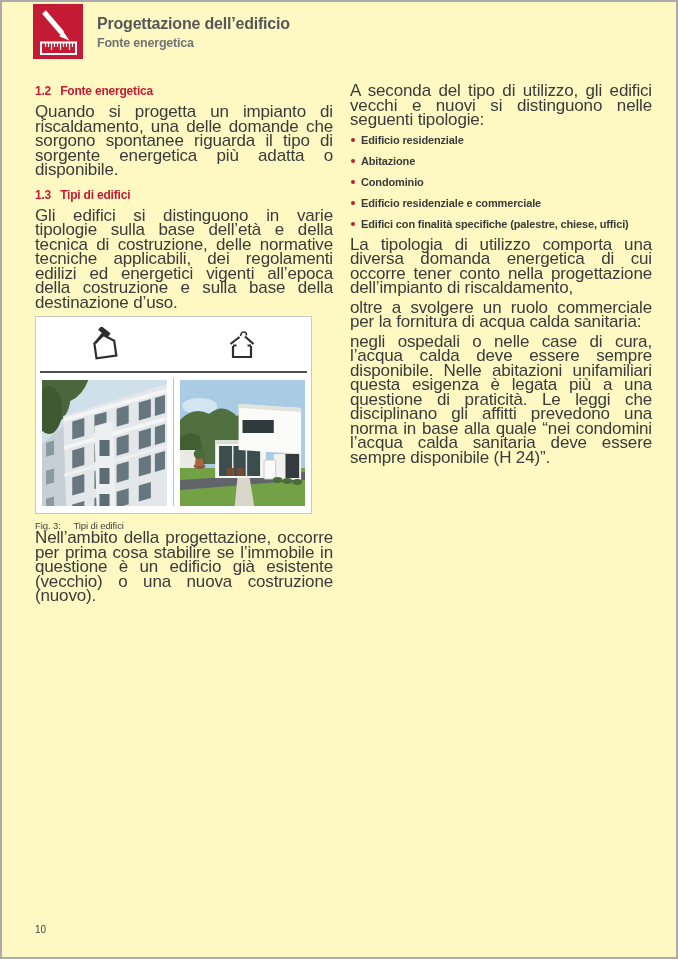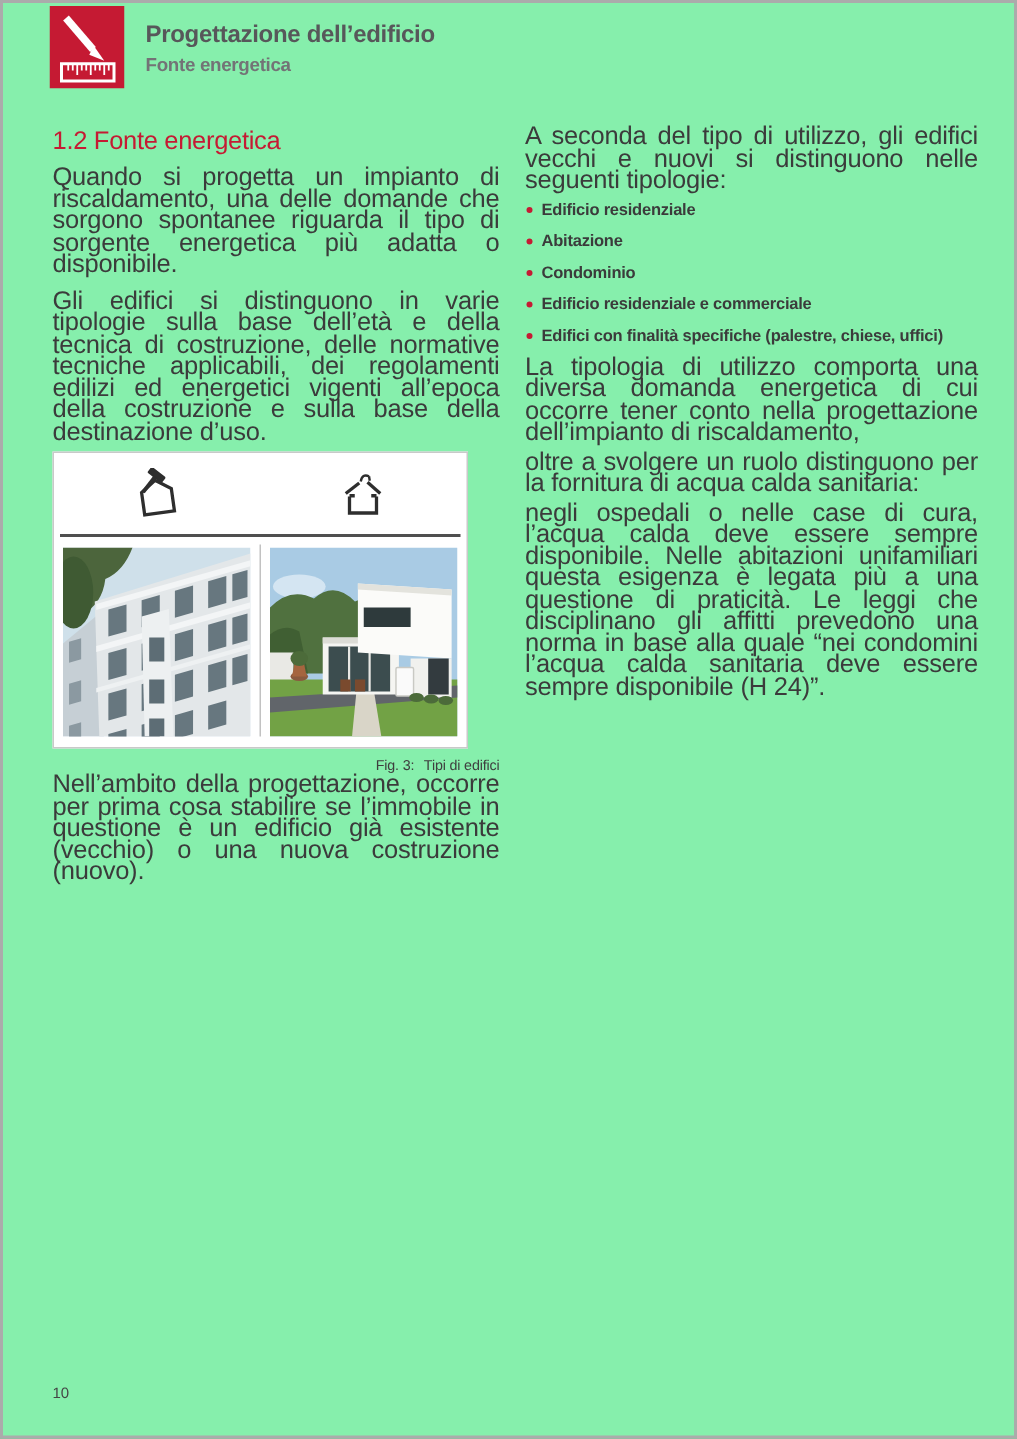--- a/index.html
+++ b/index.html
@@ -1,43 +1,43 @@
 <!DOCTYPE html>
 <html><head>
 <meta charset="utf-8">
 <style>
   html,body{margin:0;padding:0;background:#9a9a9a;font-family:"Liberation Sans",sans-serif;}
-  .page{position:relative;width:678px;height:959px;background:#86efac;border:2px solid #ababab;box-sizing:border-box;overflow:hidden;}
+  .page{position:relative;width:678px;height:959px;background:#fef9c3;border:2px solid #ababab;box-sizing:border-box;overflow:hidden;}
 
   
   .hdr-icon{position:absolute;left:31px;top:2px;width:50px;height:55px;}
   .hdr-text{position:absolute;left:95px;top:12px;}
   .hdr-title{font-size:16px;font-weight:700;color:#57575a;line-height:19px;letter-spacing:-.2px;}
   .hdr-subtitle{font-size:12.5px;font-weight:700;color:#737376;margin-top:3px;letter-spacing:-.2px;}
 
   
   .col-left{position:absolute;left:33px;top:82px;width:298px;}
   .col-right{position:absolute;left:348px;top:82px;width:302px;}
 
-  h2.sec{font-size:17px;font-weight:400;margin:0 0 7px;letter-spacing:-.2px;}
+  h2.sec{font-size:12px;font-weight:700;margin:0 0 7px;letter-spacing:-.2px;}
   h2.sec .sec-num{display:inline-block;min-width:22px;}
   .sec-13{margin-top:25px;}
   p.body{font-size:17px;line-height:14.5px;text-align:justify;color:#3b3b3b;margin:0 0 10px;letter-spacing:-.15px;}
   p.tight{margin-bottom:5px;}
 
   
   .figure{margin-top:6px;width:277px;border:1px solid #c9c9c9;background:#fff;box-sizing:border-box;}
   .icons-row{height:54px;display:flex;align-items:center;}
   .icons-row .cell{flex:1;display:flex;justify-content:center;align-items:center;}
   .fig-divider{height:0;border-top:2px solid #4f4f4f;margin:0 4px;}
   .photos-row{display:flex;padding:7px 6px;}
   .photo-cell{flex:1;height:126px;}
   .photo-cell svg{display:block;width:100%;height:100%;}
   .v-sep{width:1px;background:#c2c2c2;margin:-2px 6px 0 6px;}
-  .caption{margin-top:6px;font-size:9.5px;color:#3e3e3e;letter-spacing:-.1px;text-align:right;}
+  .caption{margin-top:6px;font-size:9.5px;color:#3e3e3e;letter-spacing:-.1px;}
   .caption .cap-label{display:inline-block;min-width:32px;margin-right:4px;}
   .closing{margin-top:24px;}
 
   
   ul.bullets{list-style:none;margin:5px 0 7px;padding:0;font-weight:bold;}
   ul.bullets li{position:relative;padding-left:11px;font-size:11px;line-height:14px;margin-bottom:7px;color:#3b3b3b;letter-spacing:-.15px;}
   ul.bullets li .dot{position:absolute;left:1px;top:5px;width:4px;height:4px;border-radius:50%;}
 
   .page-number{position:absolute;left:33px;top:922px;font-size:10px;font-weight:400;color:#454545;}
 </style>
@@ -69,20 +69,24 @@
     <div class="hdr-subtitle">Fonte energetica</div>
   </div>
 
   <div class="col-left">
     <h2 class="sec" style="color:#c51a33">
       <span class="sec-num">1.2</span>
       <span>Fonte energetica</span>
     </h2>
     <p class="body">Quando si progetta un impianto di riscaldamento, una delle domande che sorgono spontanee riguarda il tipo di sorgente energetica più adatta o disponibile.</p>
 
+    <h2 class="sec sec-13" style="color:#c51a33">
+      <span class="sec-num">1.3</span>
+      <span>Tipi di edifici</span>
+    </h2>
     <p class="body tight">Gli edifici si distinguono in varie tipologie sulla base dell’età e della tecnica di costruzione, delle normative tecniche applicabili, dei regolamenti edilizi ed energetici vigenti all’epoca della costruzione e sulla base della destinazione d’uso.</p>
 
     <div class="figure">
       <div class="icons-row">
         <div class="cell">
           <svg width="36" height="34" viewBox="0 0 36 34" aria-hidden="true">
             <g fill="none" stroke="#2e2e2e" stroke-width="2.2" transform="rotate(-8 18 20)">
               <path d="M8,30 L8,15 L18,8 L28,15 L28,30 Z"></path>
             </g>
             <g transform="rotate(38 16 8)">
@@ -199,18 +203,18 @@
   <div class="col-right">
     <p class="body tight">A seconda del tipo di utilizzo, gli edifici vecchi e nuovi si distinguono nelle seguenti tipologie:</p>
     <ul class="bullets">
       <li><span class="dot" style="background:#c51a33"></span><span>Edificio residenziale</span></li>
       <li><span class="dot" style="background:#c51a33"></span><span>Abitazione</span></li>
       <li><span class="dot" style="background:#c51a33"></span><span>Condominio</span></li>
       <li><span class="dot" style="background:#c51a33"></span><span>Edificio residenziale e commerciale</span></li>
       <li><span class="dot" style="background:#c51a33"></span><span>Edifici con finalità specifiche (palestre, chiese, uffici)</span></li>
     </ul>
     <p class="body tight">La tipologia di utilizzo comporta una diversa domanda energetica di cui occorre tener conto nella progettazione dell’impianto di riscaldamento,</p>
-    <p class="body tight">oltre a svolgere un ruolo distinguono per la fornitura di acqua calda sanitaria:</p>
+    <p class="body tight">oltre a svolgere un ruolo commerciale per la fornitura di acqua calda sanitaria:</p>
     <p class="body">negli ospedali o nelle case di cura, l’acqua calda deve essere sempre disponibile. Nelle abitazioni unifamiliari questa esigenza è legata più a una questione di praticità. Le leggi che disciplinano gli affitti prevedono una norma in base alla quale “nei condomini l’acqua calda sanitaria deve essere sempre disponibile (H 24)”.</p>
   </div>
 
   <div class="page-number">10</div>
 </div>
 
 </body></html>

